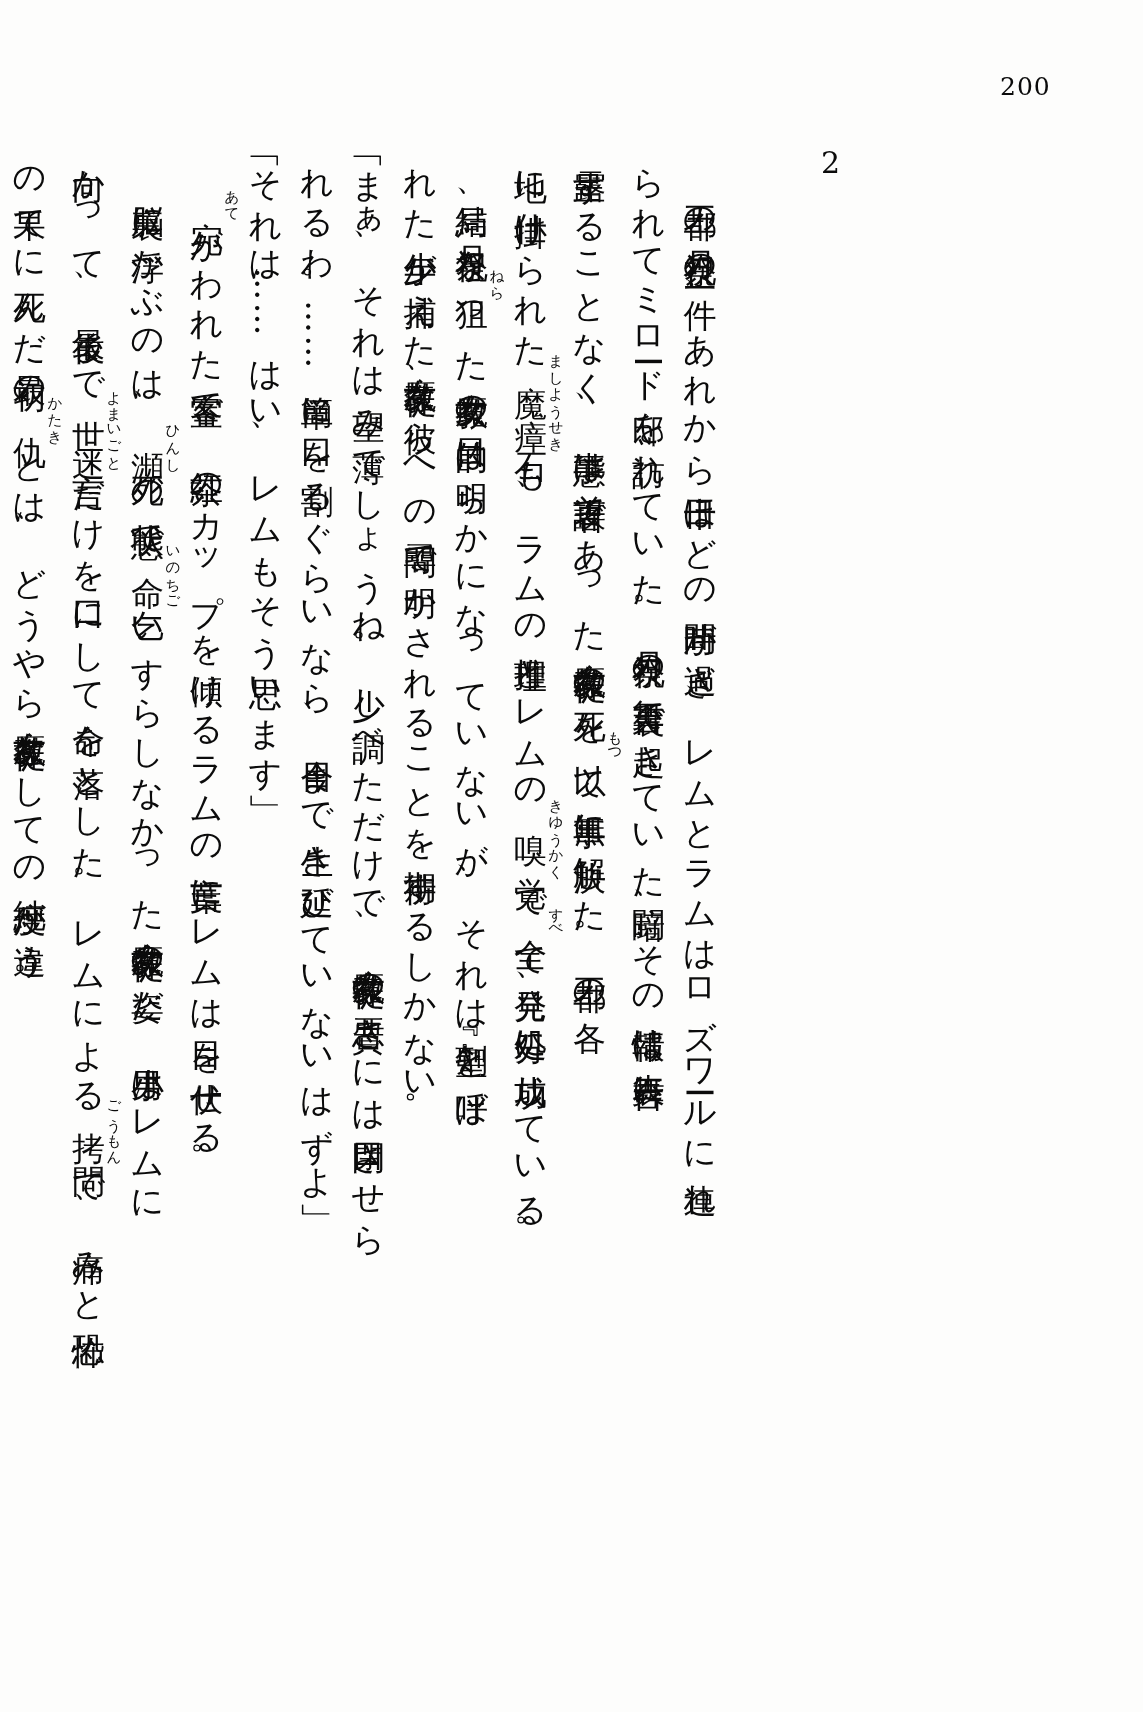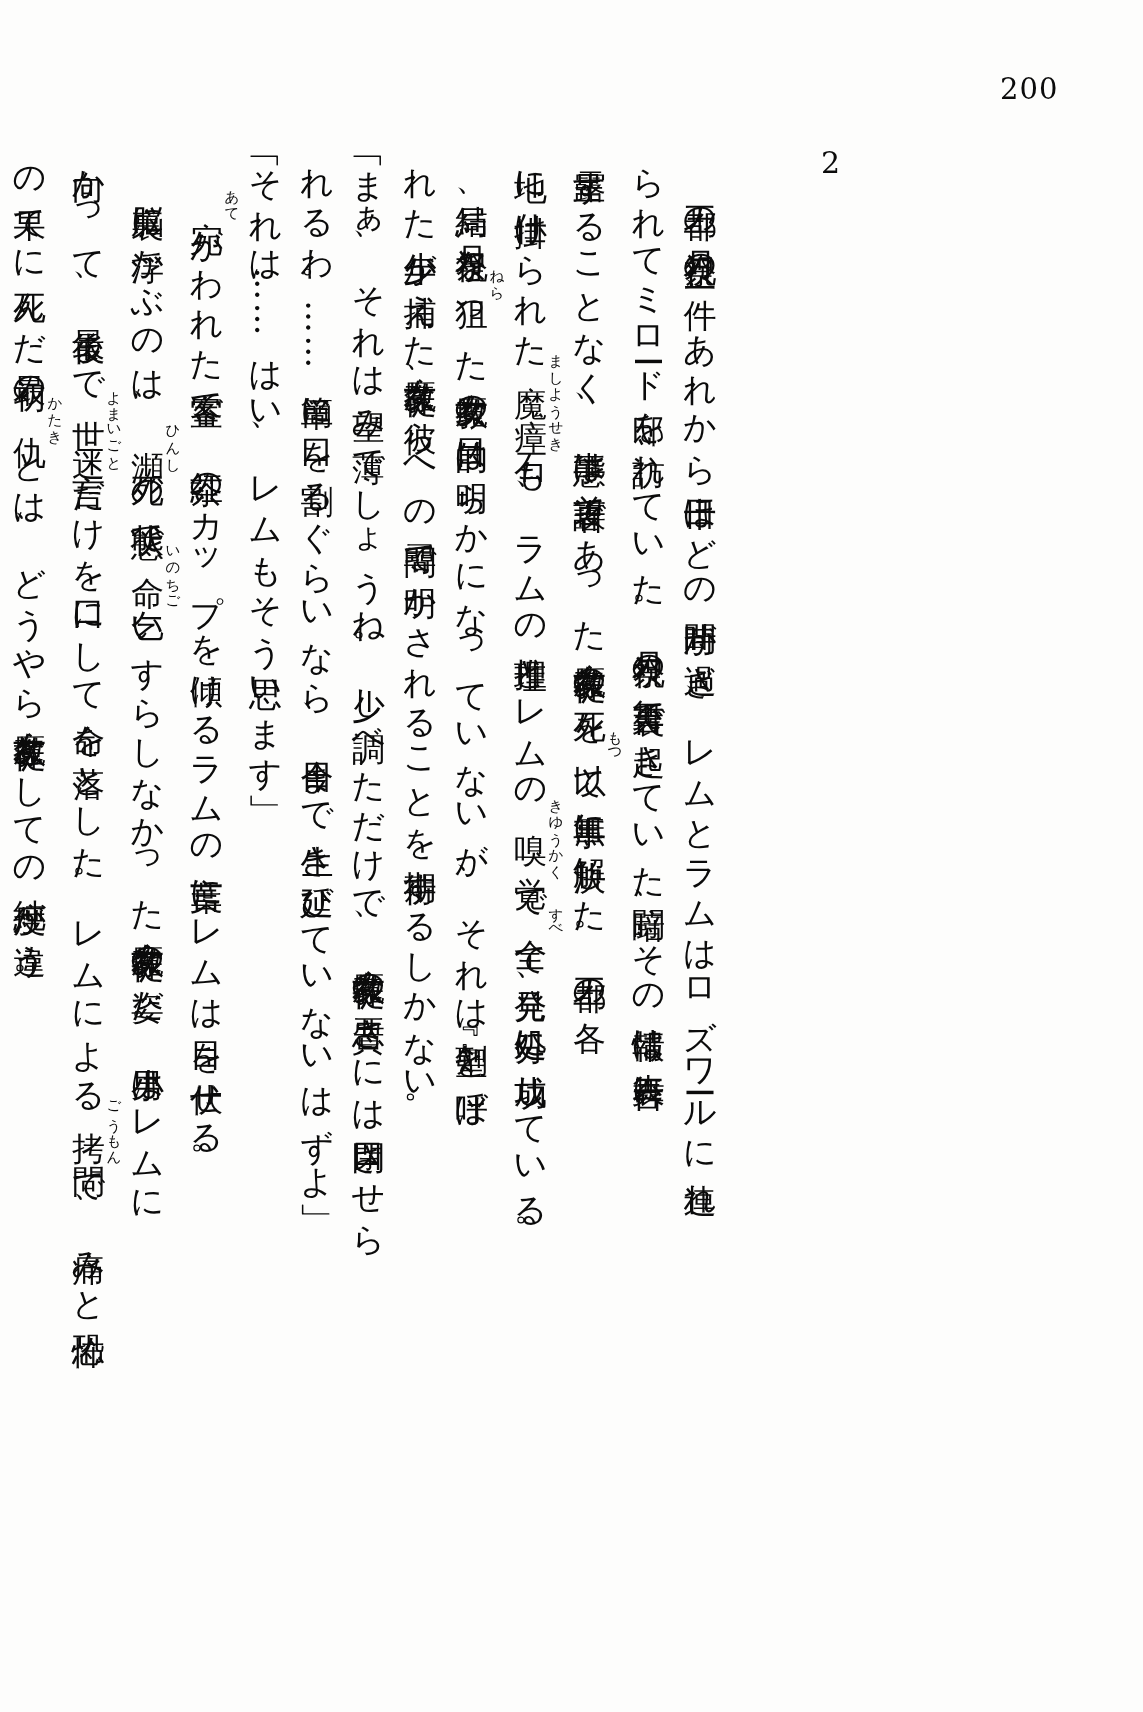--- a/index.html
+++ b/index.html
@@ -6,21 +6,21 @@
   body{
     width:1143px;height:1712px;position:relative;
     background:#fefefee0;background-color:#fdfdfc;
     color:#0b0b0b;
     font-family:"DejaVu Serif","Liberation Serif",serif;
     overflow:hidden;
   }
   .page{position:absolute;inset:0;background:#fdfdfc;}
   .page-number{
     position:absolute;top:72px;left:1000px;
-    font-size:29px;letter-spacing:1px;
+    font-size:25px;letter-spacing:1px;
   }
   .text-area{
     position:absolute;top:145px;right:95px;height:1435px;
     writing-mode:vertical-rl;text-orientation:mixed;
   }
   .heading-col{
     line-height:52px;
     font-size:30px;
     text-orientation:upright;
     padding-block-start:192px;

